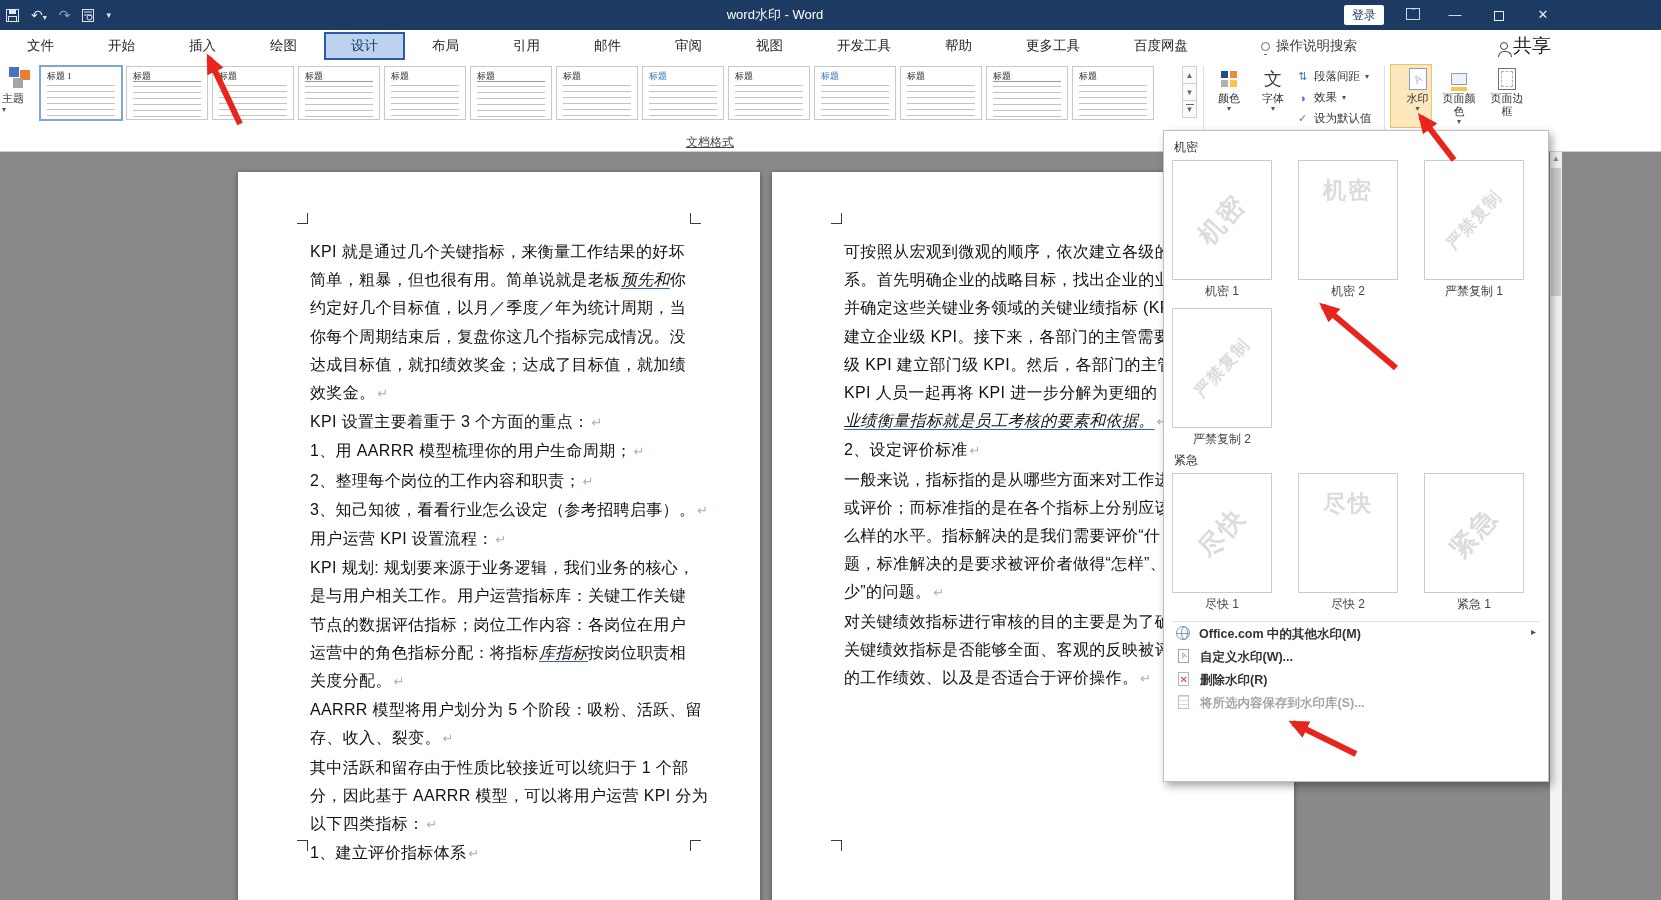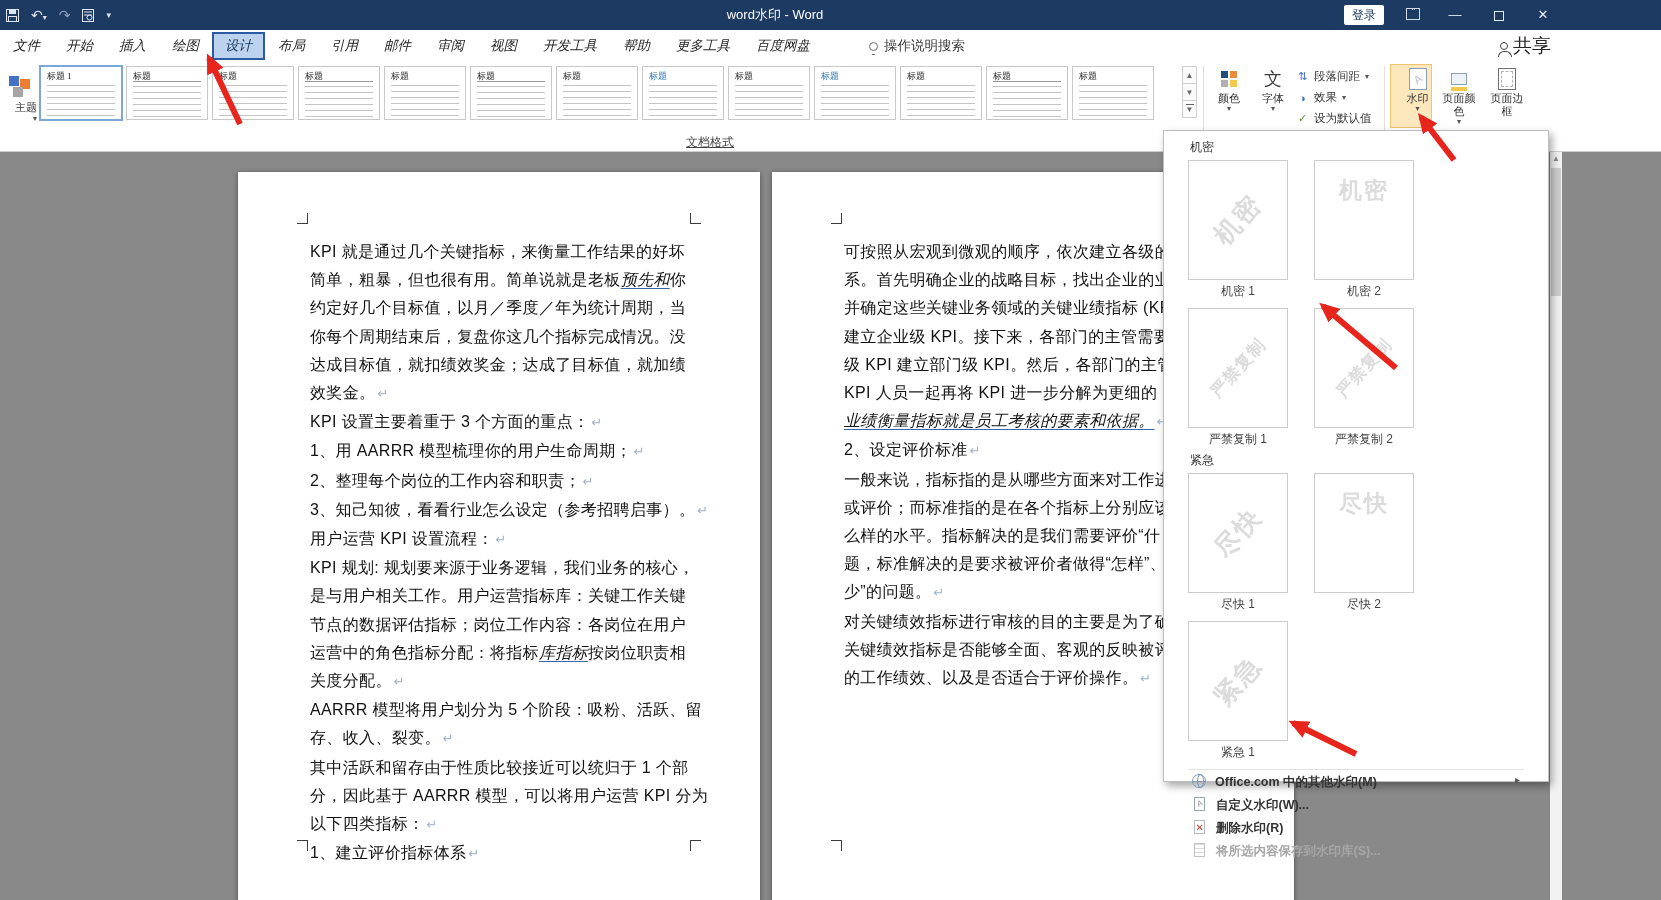--- a/index.html
+++ b/index.html
@@ -14,32 +14,32 @@
   #win-title { position:absolute; left:775px; top:0; transform:translateX(-50%); line-height:30px; font-size:13px; color:#ffffff; white-space:nowrap; }
   #login-btn { position:absolute; left:1344px; top:5px; width:40px; height:20px; background:#ffffff; color:#1d3a63; font-size:12px; text-align:center; line-height:20px; border-radius:2px; }
   #ribbon-opts { position:absolute; left:1406px; top:8px; width:14px; height:12px; border:1px solid #cfd8e8; }
   #ribbon-opts::after { content:"⌃"; position:absolute; left:3px; top:-2px; font-size:8px; color:#cfd8e8; }
   .winctl { position:absolute; top:0; width:42px; height:30px; text-align:center; line-height:30px; color:#e8eef7; font-size:13px; }
   #btn-min { left:1434px; } #btn-max { left:1478px; } #btn-close { left:1522px; }
   #btn-max .maxbox { display:inline-block; width:10px; height:10px; border:1px solid #e8eef7; vertical-align:middle; }
 
   
   #tabbar { position:absolute; left:0; top:30px; width:100%; height:32px; background:#ffffff; display:flex; align-items:center; }
-  .tab { padding:0 13px; font-size:13.5px; color:#262626; line-height:28px; white-space:nowrap;font-style:italic; }
+  .tab { padding:0 27px; font-size:13.5px; color:#262626; line-height:28px; white-space:nowrap; }
   .tab.active { background:#bcd2ee; box-shadow:inset 0 0 0 2px #2b5aa2; color:#17365d; }
   #tellme { display:flex; align-items:center; gap:6px; margin-left:46px; font-size:13.5px; color:#3b3b3b; }
   #bulb { width:9px; height:9px; border:1.5px solid #6b6b6b; border-radius:50%; position:relative; }
   #bulb::after { content:""; position:absolute; left:2px; top:8px; width:3px; height:3px; border-bottom:1.5px solid #6b6b6b; }
   #share { position:absolute; left:1500px; top:0; height:32px; display:flex; align-items:center; gap:5px; font-size:19px; color:#262626; }
   #person { width:8px; height:8px; border:1.5px solid #444; border-radius:50%; position:relative; }
   #person::after { content:""; position:absolute; left:-3px; top:8px; width:12px; height:5px; border:1.5px solid #444; border-bottom:none; border-radius:6px 6px 0 0; }
 
   
   #ribbon { position:absolute; left:0; top:62px; width:100%; height:90px; background:#ffffff; border-bottom:1px solid #cfcfcf; }
-  #themes-btn { position:absolute; left:2px; top:12px; width:35px; height:62px; text-align:right; font-size:11px; color:#333; }
+  #themes-btn { position:absolute; left:2px; top:3px; width:35px; height:62px; text-align:left; font-size:11px; color:#333; }
   #themes-ic { width:22px; height:22px; margin:2px auto 2px; position:relative; }
   #themes-ic i { position:absolute; width:10px; height:10px; }
   #themes-ic i:nth-child(1){ left:0; top:0; background:#4472c4; }
   #themes-ic i:nth-child(2){ left:11px; top:3px; background:#ed7d31; }
   #themes-ic i:nth-child(3){ left:4px; top:11px; background:#a5a5a5; }
   .dd { font-size:8px; color:#555; line-height:8px; }
 
   #gallery { position:absolute; left:40px; top:4px; height:56px; display:flex; gap:4px; }
   .tile { width:82px; height:54px; background:#fff; border:1px solid #c8c8c8; padding:4px 6px; }
   .tile.sel { border-color:#7da7d8; box-shadow:0 0 0 1px #7da7d8; }
@@ -90,21 +90,21 @@
   .crop.tl { left:59px; top:41px;  border-right:1px solid #3c3c3c; border-bottom:1px solid #3c3c3c; }
   .crop.tr { left:452px; top:41px; border-left:1px solid #3c3c3c;  border-bottom:1px solid #3c3c3c; }
   .crop.bl { left:59px; top:668px; border-right:1px solid #3c3c3c; border-top:1px solid #3c3c3c; }
   .crop.br { left:452px; top:668px; border-left:1px solid #3c3c3c;  border-top:1px solid #3c3c3c; }
 
   #vscroll { position:absolute; left:1550px; top:0; width:12px; height:748px; background:#f2f2f2; }
   #vs-up { height:14px; text-align:center; font-size:8px; color:#888; line-height:14px; }
   #vs-thumb { position:absolute; left:1px; top:16px; width:10px; height:128px; background:#cdcdcd; }
 
   
-  #wm-panel { position:absolute; left:1163px; top:130px; width:386px; height:652px; background:#fff; border:1px solid #bfbfbf; box-shadow:3px 4px 8px rgba(0,0,0,.35); z-index:30; padding:4px 24px; }
+  #wm-panel { position:absolute; left:1163px; top:130px; width:386px; height:652px; background:#fff; border:1px solid #bfbfbf; box-shadow:3px 4px 8px rgba(0,0,0,.35); z-index:30; padding:4px 8px; }
   .wm-sec-title { font-size:12px; color:#333; margin:4px 0 4px 2px; }
   .wm-grid { display:flex; flex-wrap:wrap; column-gap:26px; row-gap:8px; margin-bottom:4px; }
   .wm-tile { width:100px; }
   .wm-prev { width:100px; height:120px; border:1px solid #ccc; background:#fff; position:relative; overflow:hidden; }
   .wtext { position:absolute; color:#dcdcdc; font-weight:bold; white-space:nowrap; }
   .wtext.diag { left:50%; top:50%; transform:translate(-50%,-50%) rotate(-48deg); font-size:26px; letter-spacing:2px; }
   .wtext.diag.long { font-size:17px; letter-spacing:1px; }
   .wtext.horiz { left:50%; top:14px; transform:translateX(-50%); font-size:23px; letter-spacing:2px; }
   .wm-label { text-align:center; font-size:12px; color:#444; margin-top:3px; white-space:nowrap; }
   #wm-divider { border-top:1px solid #e1e1e1; margin:8px 0 4px; }

